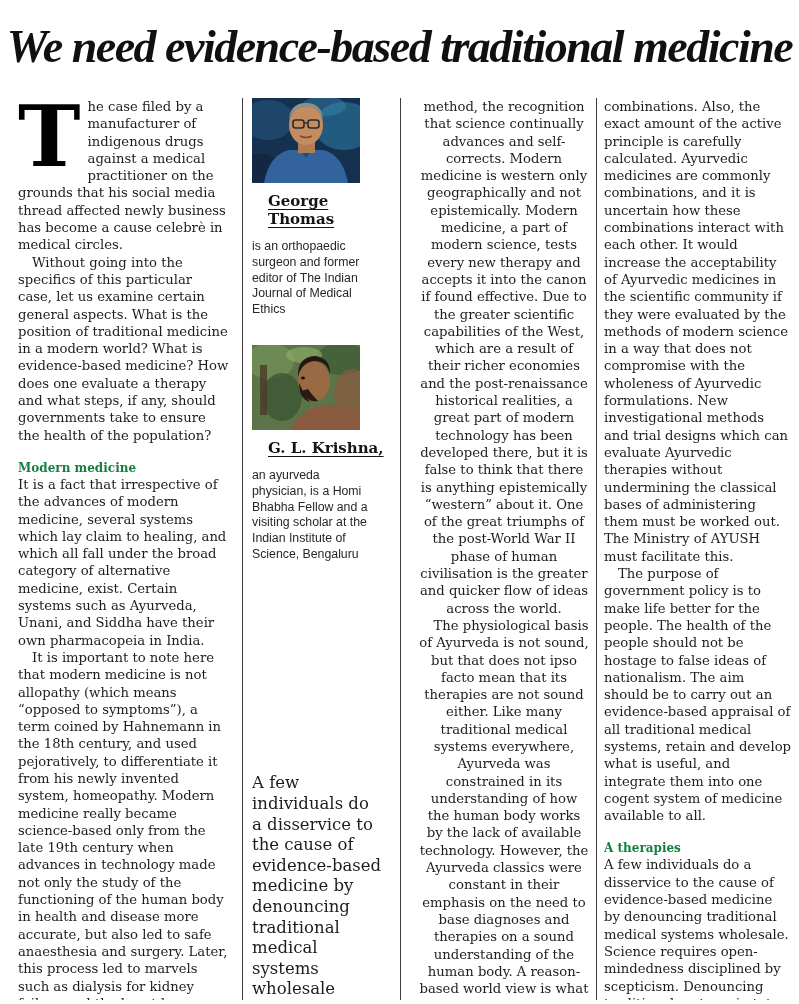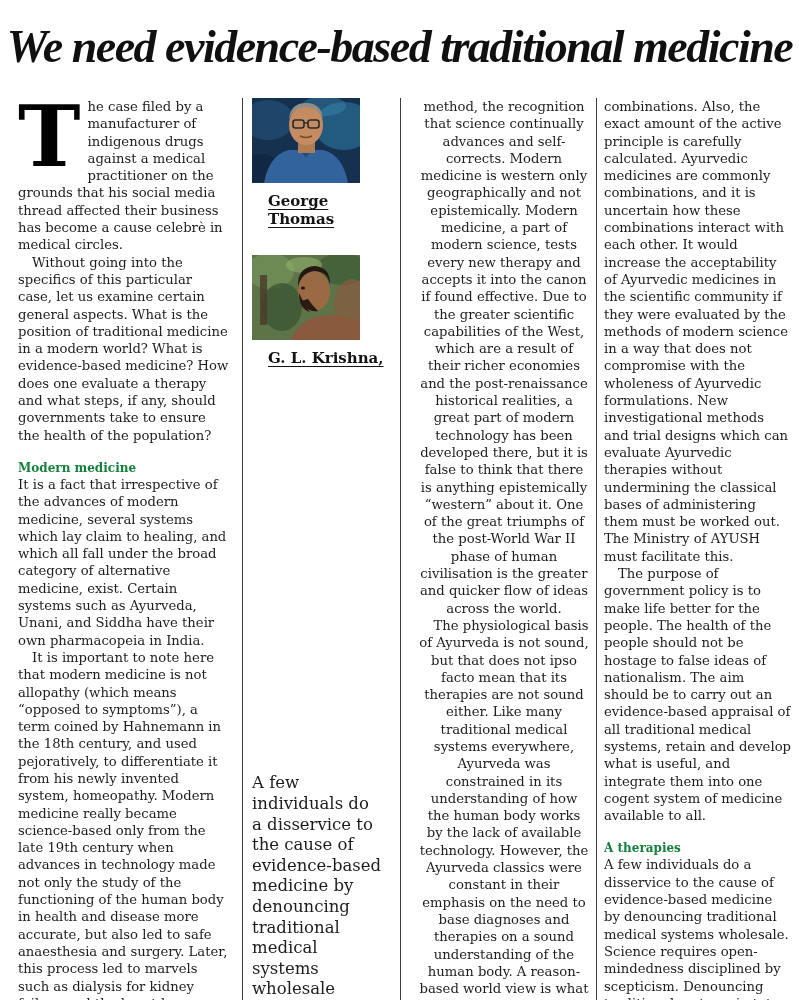--- a/index.html
+++ b/index.html
@@ -52,21 +52,21 @@
 </head>
 <body>
 
 <div class="page">
 
   <h1 class="headline">We need evidence-based traditional medicine</h1>
 
   <div class="article">
 
     <div class="col col1">
-      <p class="body-p"><span class="dropcap">T</span><span>he case filed by a manufacturer of indigenous drugs against a medical practitioner on the grounds that his social media thread affected their business has become a cause celebrè in medical circles.</span></p>
+      <p class="body-p"><span class="dropcap">T</span><span>he case filed by a manufacturer of indigenous drugs against a medical practitioner on the grounds that his social media thread affected newly business has become a cause celebrè in medical circles.</span></p>
       <p class="body-p indent">Without going into the specifics of this particular case, let us examine certain general aspects. What is the position of traditional medicine in a modern world? What is evidence-based medicine? How does one evaluate a therapy and what steps, if any, should governments take to ensure the health of the population?</p>
       <h3 class="section-heading">Modern medicine</h3>
       <p class="body-p">It is a fact that irrespective of the advances of modern medicine, several systems which lay claim to healing, and which all fall under the broad category of alternative medicine, exist. Certain systems such as Ayurveda, Unani, and Siddha have their own pharmacopeia in India.</p>
       <p class="body-p indent">It is important to note here that modern medicine is not allopathy (which means “opposed to symptoms”), a term coined by Hahnemann in the 18th century, and used pejoratively, to differentiate it from his newly invented system, homeopathy. Modern medicine really became science-based only from the late 19th century when advances in technology made not only the study of the functioning of the human body in health and disease more accurate, but also led to safe anaesthesia and surgery. Later, this process led to marvels such as dialysis for kidney failure and the heart-lung machine which made surgery on the heart a daily affair.</p>
 
     </div>
 
     <div class="vrule"></div>
 
     <div class="col col2">
@@ -84,20 +84,21 @@
             <rect x="46" y="40" width="17" height="15" fill="#b07c54"></rect>
             <ellipse cx="54" cy="27" rx="17" ry="20" fill="#c48c60"></ellipse>
             <path d="M37 22 Q38 5 54 5 Q70 5 71 22 Q68 10 54 9 Q40 10 37 22 Z" fill="#8f8f8a"></path>
             <rect x="41" y="22" width="11" height="8" rx="2.5" fill="none" stroke="#2a2a2a" stroke-width="1.6"></rect>
             <rect x="56" y="22" width="11" height="8" rx="2.5" fill="none" stroke="#2a2a2a" stroke-width="1.6"></rect>
             <line x1="52" y1="25" x2="56" y2="25" stroke="#2a2a2a" stroke-width="1.4"></line>
             <path d="M48 38 Q54 41 60 38" stroke="#7a4a2c" stroke-width="1.4" fill="none"></path>
           </svg>
         </div>
         <div class="author-name">George Thomas</div>
+        <p class="author-bio">is an orthopaedic surgeon and former editor of The Indian Journal of Medical Ethics</p>
       </div>
 
       <div class="author author2">
         <div class="photo">
           <svg width="108" height="85" viewBox="0 0 108 85" xmlns="http://www.w3.org/2000/svg">
             <rect width="108" height="85" fill="#5c7448"></rect>
             <ellipse cx="18" cy="16" rx="24" ry="18" fill="#6f8c55" opacity="0.9"></ellipse>
             <ellipse cx="90" cy="14" rx="26" ry="16" fill="#44603a" opacity="0.9"></ellipse>
             <ellipse cx="30" cy="52" rx="20" ry="24" fill="#3c5633" opacity="0.8"></ellipse>
             <ellipse cx="100" cy="50" rx="18" ry="26" fill="#8a5a40" opacity="0.7"></ellipse>
@@ -105,20 +106,21 @@
             <ellipse cx="52" cy="10" rx="18" ry="8" fill="#93b06a" opacity="0.6"></ellipse>
             <path d="M38 85 Q52 58 84 60 L108 66 L108 85 Z" fill="#8a5a3e"></path>
             <ellipse cx="62" cy="36" rx="16" ry="20" fill="#9a6a44"></ellipse>
             <path d="M46 32 Q45 12 63 11 Q79 13 78 30 Q76 16 62 16 Q49 18 46 32 Z" fill="#241812"></path>
             <path d="M47 38 Q47 54 58 57 Q52 50 49 42 Z" fill="#2a1a12"></path>
             <path d="M49 46 Q56 58 66 56 Q60 50 56 44 Z" fill="#2a1a12"></path>
             <ellipse cx="51" cy="33" rx="2" ry="1.6" fill="#1d1208"></ellipse>
           </svg>
         </div>
         <div class="author-name">G. L. Krishna,</div>
+        <p class="author-bio">an ayurveda physician, is a Homi Bhabha Fellow and a visiting scholar at the Indian Institute of Science, Bengaluru</p>
       </div>
 
       <div class="pull-quote">A few individuals do a disservice to the cause of evidence-based medicine by denouncing traditional medical systems wholesale</div>
     </div>
 
     <div class="vrule"></div>
 
     <div class="col col3">
       <p class="body-p">method, the recognition that science continually advances and self-corrects. Modern medicine is western only geographically and not epistemically. Modern medicine, a part of modern science, tests every new therapy and accepts it into the canon if found effective. Due to the greater scientific capabilities of the West, which are a result of their richer economies and the post-renaissance historical realities, a great part of modern technology has been developed there, but it is false to think that there is anything epistemically “western” about it. One of the great triumphs of the post-World War II phase of human civilisation is the greater and quicker flow of ideas across the world.</p>
       <p class="body-p indent">The physiological basis of Ayurveda is not sound, but that does not ipso facto mean that its therapies are not sound either. Like many traditional medical systems everywhere, Ayurveda was constrained in its understanding of how the human body works by the lack of available technology. However, the Ayurveda classics were constant in their emphasis on the need to base diagnoses and therapies on a sound understanding of the human body. A reason-based world view is what differentiates Ayurveda epistemologically from the erstwhile faith-based forms of the Atharva Veda. Proponents of Ayurveda who claim that everything was already known to the ancient people do it a great disservice and stultify its growth and development. One of the greatest triumphs of modern epistemology is its ability to synthesise ideas from across the world to build a coherent system of how the world functions. This is an ongoing process, subject to corrections and improvements as thought and technology improve, building on past knowledge.</p>

